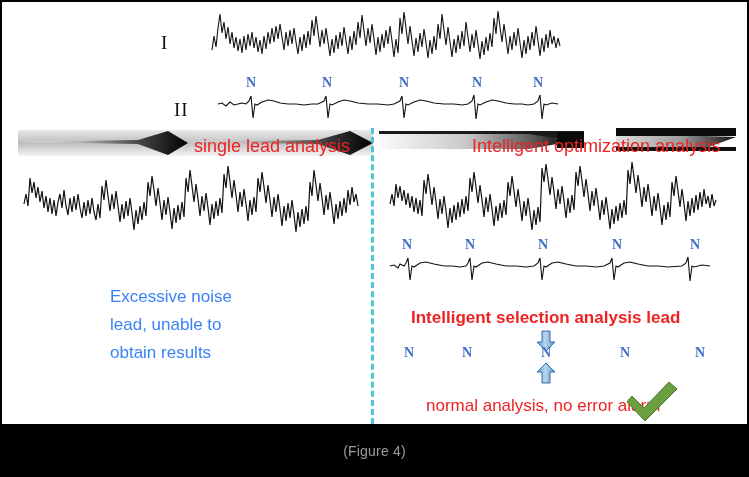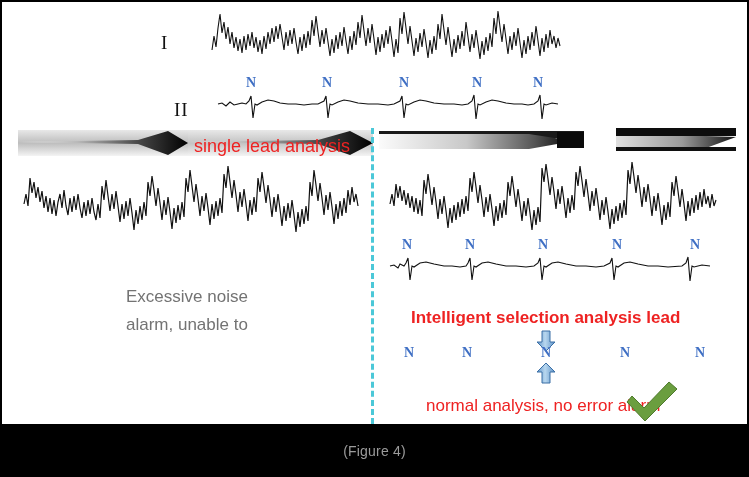--- a/index.html
+++ b/index.html
@@ -70,23 +70,23 @@
     color: #ee2222;
     font-size: 17px;
     white-space: nowrap;
   }
   #label-single-lead       { left: 144px; top: 134px; font-size: 18px; margin-left: 48px; }
   #label-intelligent-opt   { left: 470px; top: 134px; font-size: 18px; }
   #label-intelligent-sel   { left: 409px; top: 306px; font-size: 17px; font-weight: bold; }
   #label-normal-analysis   { left: 424px; top: 394px; font-size: 17px; }
   #label-excessive-noise {
     position: absolute;
-    left: 124px;
+    left: 108px;
     top: 281px;
-    color: #737373;
+    color: #3b82f6;
     font-size: 17px;
     line-height: 28px;
     width: 180px;
   }
 
   
   .n-mark {
     position: absolute;
     font-family: "Liberation Serif", serif;
     font-size: 14px;
@@ -212,20 +212,21 @@
           <stop offset="0%" stop-color="#e0e0e0"></stop>
           <stop offset="55%" stop-color="#9a9a9a"></stop>
           <stop offset="100%" stop-color="#111111"></stop>
         </linearGradient>
       </defs>
       <rect x="0" y="0" width="120" height="8" fill="#0d0d0d"></rect>
       <path d="M0,8 L90,8 L120,9 L90,20 L0,20 Z" fill="url(#gradD)"></path>
       <rect x="0" y="19" width="120" height="4" fill="#101010"></rect>
     </svg>
 
+    <div class="red-text" id="label-intelligent-opt">Intelligent optimization analysis</div>
 
     <svg class="noise-svg" style="left:20px; top:158px;" width="338" height="80" viewBox="0 0 338 80">
       <polyline fill="none" stroke="#111" stroke-width="1.2" points="
         2,44 4,34 6,46 8,18 10,33 12,22 14,38 16,27 18,42 20,31 22,48 24,36 26,52
         28,38 30,54 32,40 34,56 36,42 38,34 40,48 42,30 44,46 46,55 48,38 50,52 52,36
         54,50 56,34 58,48 60,58 62,42 64,56 66,40 68,54 70,38 72,52 74,60 76,44 78,58
         80,26 82,40 84,20 86,36 88,51 90,34 92,49 94,31 96,46 98,62 100,44 102,59
         104,41 106,56 108,38 110,53 112,70 114,50 116,64 118,46 120,60 122,42 124,56
         126,22 128,36 130,16 132,30 134,46 136,28 138,43 140,60 142,40 144,55 146,37
         148,52 150,69 152,48 154,63 156,45 158,60 160,42 162,57 164,18 166,32 168,10
@@ -234,21 +235,22 @@
         214,35 216,52 218,32 220,47 222,29 224,44 226,61 228,40 230,55 232,37 234,52
         236,18 238,32 240,12 242,27 244,43 246,25 248,40 250,57 252,37 254,52 256,34
         258,49 260,66 262,46 264,61 266,43 268,58 270,40 272,55 274,72 276,52 278,67
         280,49 282,64 284,46 286,61 288,22 290,36 292,10 294,25 296,41 298,23 300,38
         302,55 304,35 306,50 308,32 310,47 312,64 314,44 316,59 318,41 320,56 322,38
         324,53 326,30 328,45 330,27 332,42 334,34 336,46"></polyline>
     </svg>
 
     <div id="label-excessive-noise">
       <div>Excessive noise</div>
-      <div>alarm, unable to</div>
+      <div>lead, unable to</div>
+      <div>obtain results</div>
     </div>
 
     <svg class="noise-svg" style="left:386px; top:156px;" width="330" height="80" viewBox="0 0 330 80">
       <polyline fill="none" stroke="#111" stroke-width="1.2" points="
         2,46 4,36 6,48 8,26 10,40 12,28 14,43 16,32 18,47 20,35 22,50 24,38 26,54
         28,40 30,56 32,42 34,58 36,22 38,36 40,16 42,31 44,47 46,29 48,44 50,61 52,41
         54,56 56,38 58,53 60,70 62,50 64,65 66,47 68,62 70,44 72,59 74,41 76,56 78,38
         80,53 82,20 84,34 86,14 88,29 90,45 92,27 94,42 96,59 98,39 100,54 102,36
         104,51 106,68 108,48 110,63 112,45 114,60 116,42 118,57 120,24 122,38 124,18
         126,33 128,49 130,31 132,46 134,63 136,43 138,58 140,40 142,55 144,72 146,52

